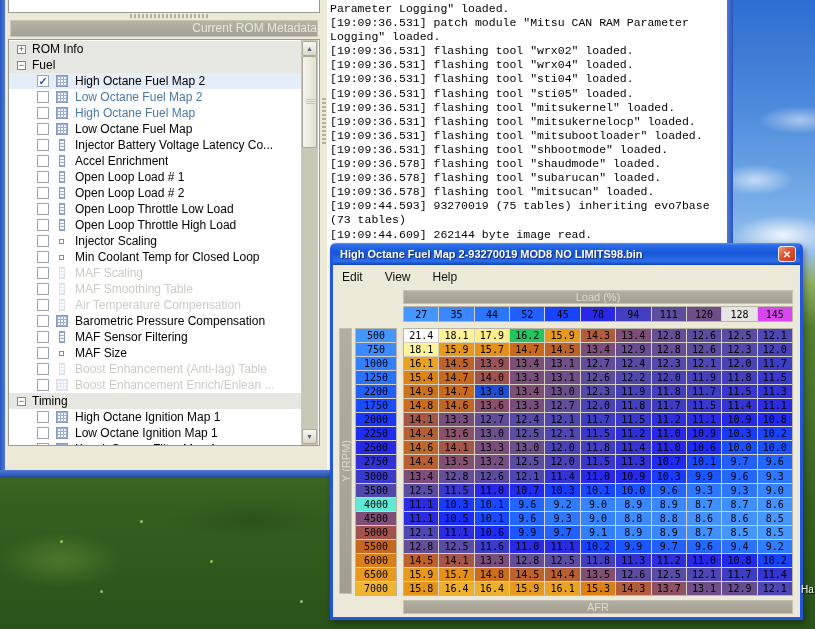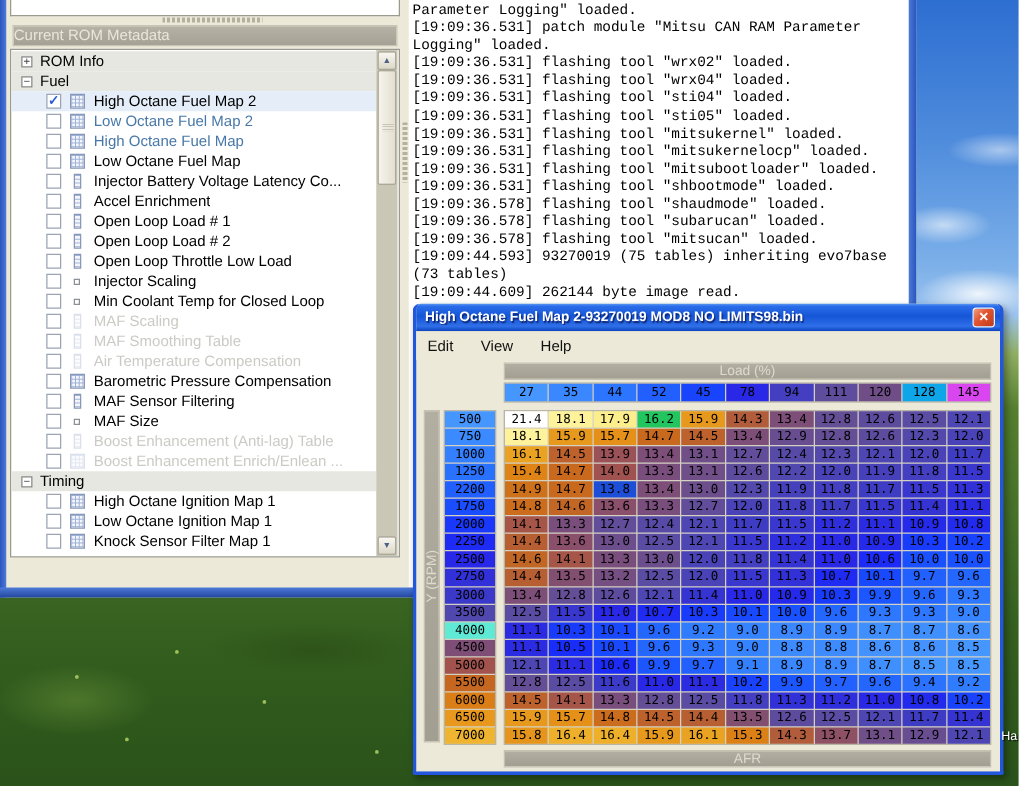--- a/index.html
+++ b/index.html
@@ -25,21 +25,21 @@
   .mw-border-left  { position:absolute; left:0; top:0; width:5px; height:478px; background:linear-gradient(90deg,#2a55be,#4d7ad8); }
   .mw-border-right { position:absolute; left:727px; top:0; width:6px; height:478px; background:linear-gradient(90deg,#4d7ad8,#2a55be); }
   .mw-border-bottom{ position:absolute; left:0; top:470px; width:733px; height:8px; background:linear-gradient(180deg,#4d7ad8,#23479f); }
 
   
   .top-box { position:absolute; left:8px; top:0; width:312px; height:13px; background:#fff; border:1px solid #9a9a8e; border-top:none; }
   .h-splitter { position:absolute; left:130px; top:14px; width:80px; height:4px;
     background:repeating-linear-gradient(90deg,#b5b19f 0 2px, transparent 2px 4px); }
   .panel-header { position:absolute; left:10px; top:20px; width:308px; height:17px;
     background:linear-gradient(180deg,#b6b3a6,#a5a295); border:1px solid #c8c5b8;
-    color:#e9e6da; font-size:12px; text-align:left; line-height:15px; }
+    color:#e9e6da; font-size:12px; text-align:right; line-height:15px; }
   .tree-box { position:absolute; left:8px; top:39px; width:312px; height:407px; background:#fff;
     border:1px solid #9a9a8e; overflow:hidden; }
   .v-splitter { position:absolute; left:322px; top:98px; width:4px; height:48px;
     background:repeating-linear-gradient(180deg,#b5b19f 0 2px, transparent 2px 4px); }
 
   .trow { height:16px; display:flex; align-items:center; font-size:12px; color:#000; white-space:nowrap; overflow:hidden; }
   .trow.cat { background:#e7e7e1; padding-left:8px; }
   .trow.item { padding-left:28px; }
   .trow.sel { background:#e4edf8; }
   .trow.link .tlabel { color:#4878a8; }
@@ -195,20 +195,27 @@
         <div class="trow item">
           <div class="cb"></div>
           <div class="icw">
             <div class="ic1d"></div>
           </div>
           <span class="tlabel">Open Loop Throttle Low Load</span>
         </div>
         <div class="trow item">
           <div class="cb"></div>
           <div class="icw">
+            <div class="ic1d"></div>
+          </div>
+          <span class="tlabel">Open Loop Throttle High Load</span>
+        </div>
+        <div class="trow item">
+          <div class="cb"></div>
+          <div class="icw">
             <div class="icsc"></div>
           </div>
           <span class="tlabel">Injector Scaling</span>
         </div>
         <div class="trow item">
           <div class="cb"></div>
           <div class="icw">
             <div class="icsc"></div>
           </div>
           <span class="tlabel">Min Coolant Temp for Closed Loop</span>
@@ -343,21 +350,21 @@
     <div class="colheads" id="col-heads">
         <div class="hcell" style="background: rgb(70, 150, 255);">27</div>
         <div class="hcell" style="background: rgb(58, 135, 255);">35</div>
         <div class="hcell" style="background: rgb(44, 118, 255);">44</div>
         <div class="hcell" style="background: rgb(33, 95, 255);">52</div>
         <div class="hcell" style="background: rgb(25, 68, 253);">45</div>
         <div class="hcell" style="background: rgb(40, 40, 230);">78</div>
         <div class="hcell" style="background: rgb(67, 63, 192);">94</div>
         <div class="hcell" style="background: rgb(94, 76, 157);">111</div>
         <div class="hcell" style="background: rgb(111, 78, 136);">120</div>
-        <div class="hcell" style="background: #0ea5e9;">128</div>
+        <div class="hcell" style="background: #e5e5e5;">128</div>
         <div class="hcell" style="background: #d946ef;">145</div>
       </div>
     <div class="axis-bar ybar"><span>Y (RPM)</span></div>
     <div class="rowheads" id="row-heads">
         <div class="hcell" style="background: rgb(70, 150, 255);">500</div>
         <div class="hcell" style="background: rgb(60, 138, 255);">750</div>
         <div class="hcell" style="background: rgb(51, 127, 255);">1000</div>
         <div class="hcell" style="background: rgb(41, 113, 255);">1250</div>
         <div class="hcell" style="background: rgb(33, 95, 255);">2200</div>
         <div class="hcell" style="background: rgb(25, 77, 255);">1750</div>

